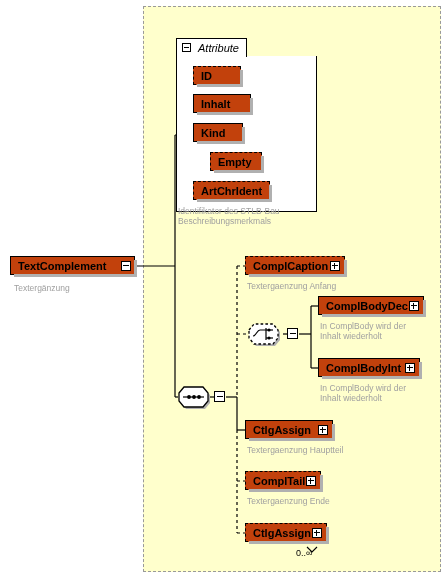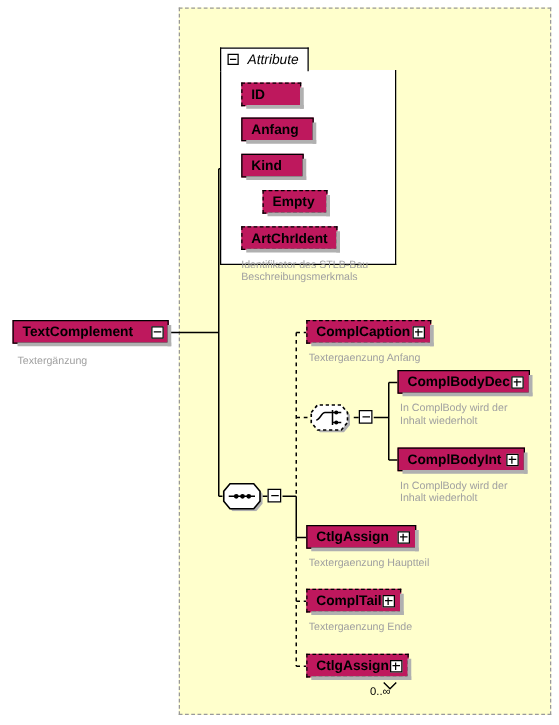--- a/index.html
+++ b/index.html
@@ -93,21 +93,21 @@
     left: 1px;
     top: 3px;
     width: 5px;
     height: 1px;
     background: #000000;
   }
 
   
   .node {
     position: absolute;
-    background: #be185d;
+    background: #c2410c;
     box-sizing: border-box;
     height: 19px;
   }
   .node.solid  { border: 1.5px solid #000000; }
   .node.dashed { border: 1.5px dashed #000000; }
   .node .shadow {
     position: absolute;
     left: 3px;
     top: 100%;
     width: 100%;
@@ -272,41 +272,41 @@
 
   <div class="node dashed" style="left:193px; top:66px; width:48px;">
     <span class="shadow"></span>
     <span class="shadow-r"></span>
     <span class="node-label">ID</span>
   </div>
 
   <div class="node solid" style="left:193px; top:94px; width:58px;">
     <span class="shadow"></span>
     <span class="shadow-r"></span>
-    <span class="node-label">Anfang</span>
+    <span class="node-label">Inhalt</span>
   </div>
 
   <div class="node solid" style="left:193px; top:123px; width:50px;">
     <span class="shadow"></span>
     <span class="shadow-r"></span>
     <span class="node-label">Kind</span>
   </div>
 
   <div class="node dashed" style="left:210px; top:152px; width:52px;">
     <span class="shadow"></span>
     <span class="shadow-r"></span>
     <span class="node-label">Empty</span>
   </div>
 
   <div class="node dashed" style="left:193px; top:181px; width:77px;">
     <span class="shadow"></span>
     <span class="shadow-r"></span>
     <span class="node-label">ArtChrIdent</span>
   </div>
-  <div class="annot" style="left:193px; top:206px; width:120px;">Identifikator des STLB-Bau
+  <div class="annot" style="left:178px; top:206px; width:120px;">Identifikator des STLB-Bau
 Beschreibungsmerkmals</div>
 
   <div class="abs" style="left:176px; top:385px; width:36px; height:24px;">
     <svg width="36" height="24" viewBox="0 0 36 24">
       <polygon points="3,8 8,2 27,2 32,8 32,16 27,22 8,22 3,16" fill="#b0b0b0" transform="translate(2,2)"></polygon>
       <polygon points="3,8 8,2 27,2 32,8 32,16 27,22 8,22 3,16" fill="#ffffff" stroke="#000000" stroke-width="1.3"></polygon>
       <line x1="7" y1="12" x2="28" y2="12" stroke="#000" stroke-width="1.2"></line>
       <circle cx="13" cy="12" r="1.9" fill="#000"></circle>
       <circle cx="18" cy="12" r="1.9" fill="#000"></circle>
       <circle cx="23" cy="12" r="1.9" fill="#000"></circle>

